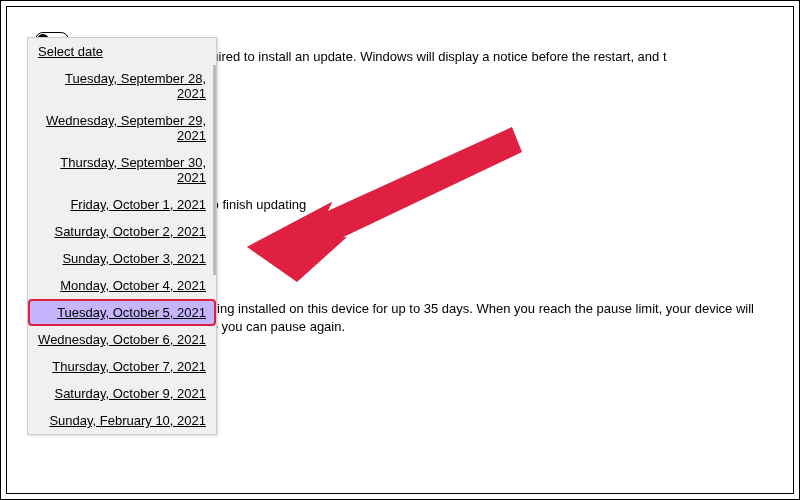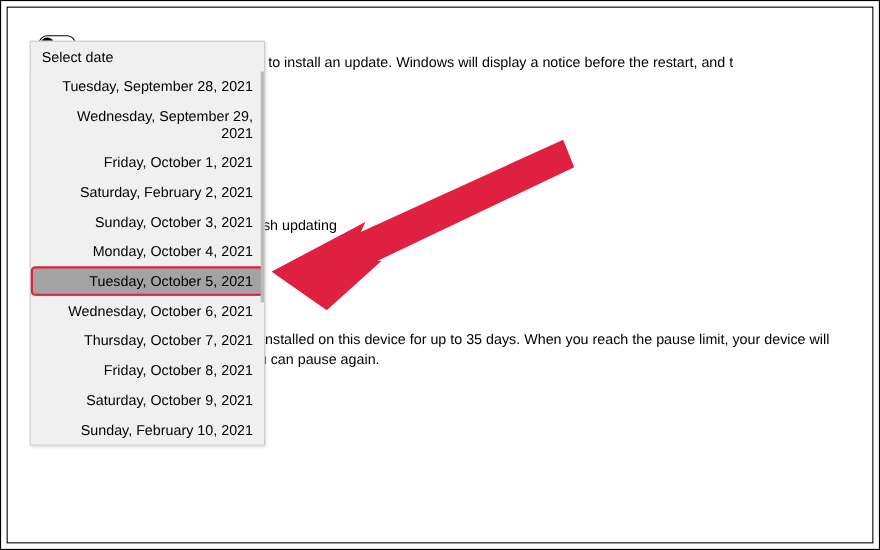--- a/index.html
+++ b/index.html
@@ -63,43 +63,44 @@
   .line1 { top: 42px; }
   .line2 { top: 190px; }
   .line3 { top: 294px; }
   .line4 { top: 312px; }
 
   
   .dropdown {
     position: absolute;
     top: 30px;
     left: 20px;
-    width: 214px;
+    width: 190px;
     background: #f0f0f0;
     border: 1px solid #ccc;
     box-shadow: 1px 1px 3px rgba(0,0,0,0.15);
     z-index: 5;
+    text-decoration: underline;
   }
   .dd-header {
     padding: 6px 10px;
     font-size: 13px;
     color: #000;
   }
   .dd-list {
     position: relative;
     text-align: right;
   }
   .dd-item {
     padding: 6px 10px;
     font-size: 13px;
     cursor: pointer;
     background: #f0f0f0;
   }
   .dd-item.highlight {
-    background: #a3a3a3;
+    background: #c4b5fd;
     border: 2px solid #e02040;
     border-radius: 4px;
     padding: 4px 8px;
   }
   .dd-scroll {
     position: absolute;
     top: 0;
     right: 0;
     width: 3px;
     height: 210px;
@@ -132,28 +133,28 @@
   <div class="bg-text line2">Your device requires a restart to finish updating</div>
   <div class="bg-text line3">Updates will be paused from being installed on this device for up to 35 days. When you reach the pause limit, your device will</div>
   <div class="bg-text line4">need to get new updates before you can pause again.</div>
 
   <div class="dropdown">
     <div class="dd-header">Select date</div>
     <div class="dd-list">
       <div class="dd-scroll"></div>
       <div class="dd-item">Tuesday, September 28, 2021</div>
       <div class="dd-item">Wednesday, September 29, 2021</div>
+      <div class="dd-item">Thursday, September 30, 2021</div>
       <div class="dd-item">Friday, October 1, 2021</div>
-      <div class="dd-item">Saturday, February 2, 2021</div>
+      <div class="dd-item">Saturday, October 2, 2021</div>
       <div class="dd-item">Sunday, October 3, 2021</div>
       <div class="dd-item">Monday, October 4, 2021</div>
       <div class="dd-item highlight">Tuesday, October 5, 2021</div>
       <div class="dd-item">Wednesday, October 6, 2021</div>
       <div class="dd-item">Thursday, October 7, 2021</div>
-      <div class="dd-item">Friday, October 8, 2021</div>
       <div class="dd-item">Saturday, October 9, 2021</div>
       <div class="dd-item">Sunday, February 10, 2021</div>
     </div>
   </div>
 
   <svg class="arrow" viewBox="0 0 280 170">
     <defs></defs>
 
     <polygon points="270,10 280,35 70,135 55,108" fill="#e02040"></polygon>
 

